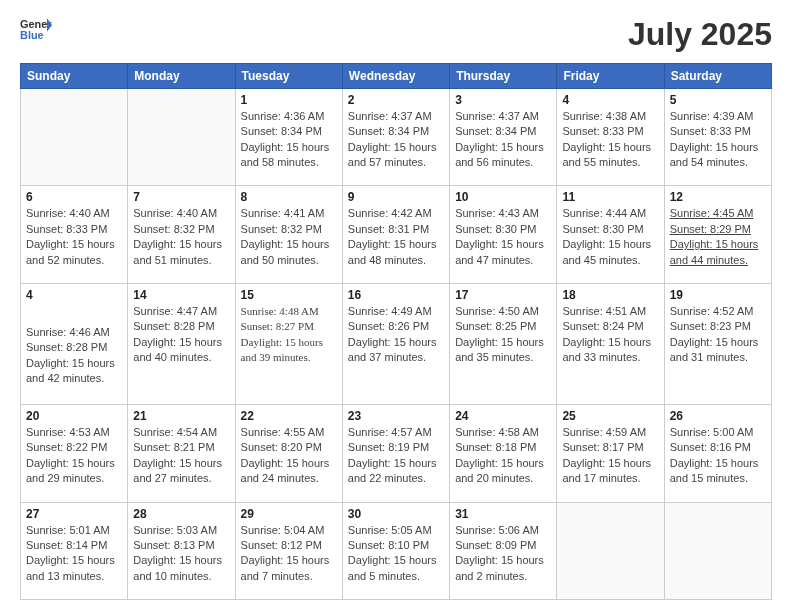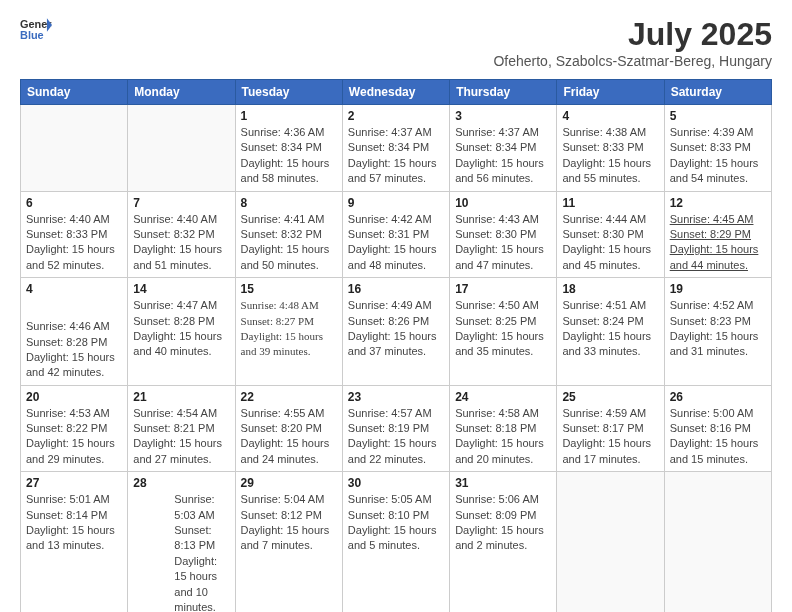--- a/index.html
+++ b/index.html
@@ -92,21 +92,20 @@
   <div class="header">
     <div class="logo">
       <svg class="logo-icon" viewBox="0 0 38 32" xmlns="http://www.w3.org/2000/svg">
         <text x="0" y="14" font-size="13" font-weight="bold" fill="#333" font-family="Arial">General</text>
         <text x="0" y="27" font-size="13" font-weight="bold" fill="#3a6bbf" font-family="Arial">Blue</text>
         <polygon points="32,2 38,10 32,18" fill="#3a6bbf"></polygon>
       </svg>
     </div>
     <div class="title-block">
       <div class="title-month">July 2025</div>
-      <div class="title-location">Ofeherto, Szabolcs-Szatmar-Bereg, Hungary</div>
     </div>
   </div>
 
   <table class="calendar">
     <thead>
       <tr>
       <th>Sunday</th>
           <th>Monday</th>
           <th>Tuesday</th>
           <th>Wednesday</th>
@@ -311,21 +310,21 @@
         <tr>
           <td>
             <div class="day-num">27</div>
             <div class="day-detail" style="white-space: pre-line;">Sunrise: 5:01 AM
 Sunset: 8:14 PM
 Daylight: 15 hours
 and 13 minutes.</div>
           </td>
           <td>
             <div class="day-num">28</div>
-            <div class="day-detail" style="white-space: pre-line; margin-left: 41px;">Sunrise: 5:03 AM
+            <div class="day-detail" style="white-space: pre-line;">Sunrise: 5:03 AM
 Sunset: 8:13 PM
 Daylight: 15 hours
 and 10 minutes.</div>
           </td>
           <td>
             <div class="day-num">29</div>
             <div class="day-detail" style="white-space: pre-line;">Sunrise: 5:04 AM
 Sunset: 8:12 PM
 Daylight: 15 hours
 and 7 minutes.</div>

